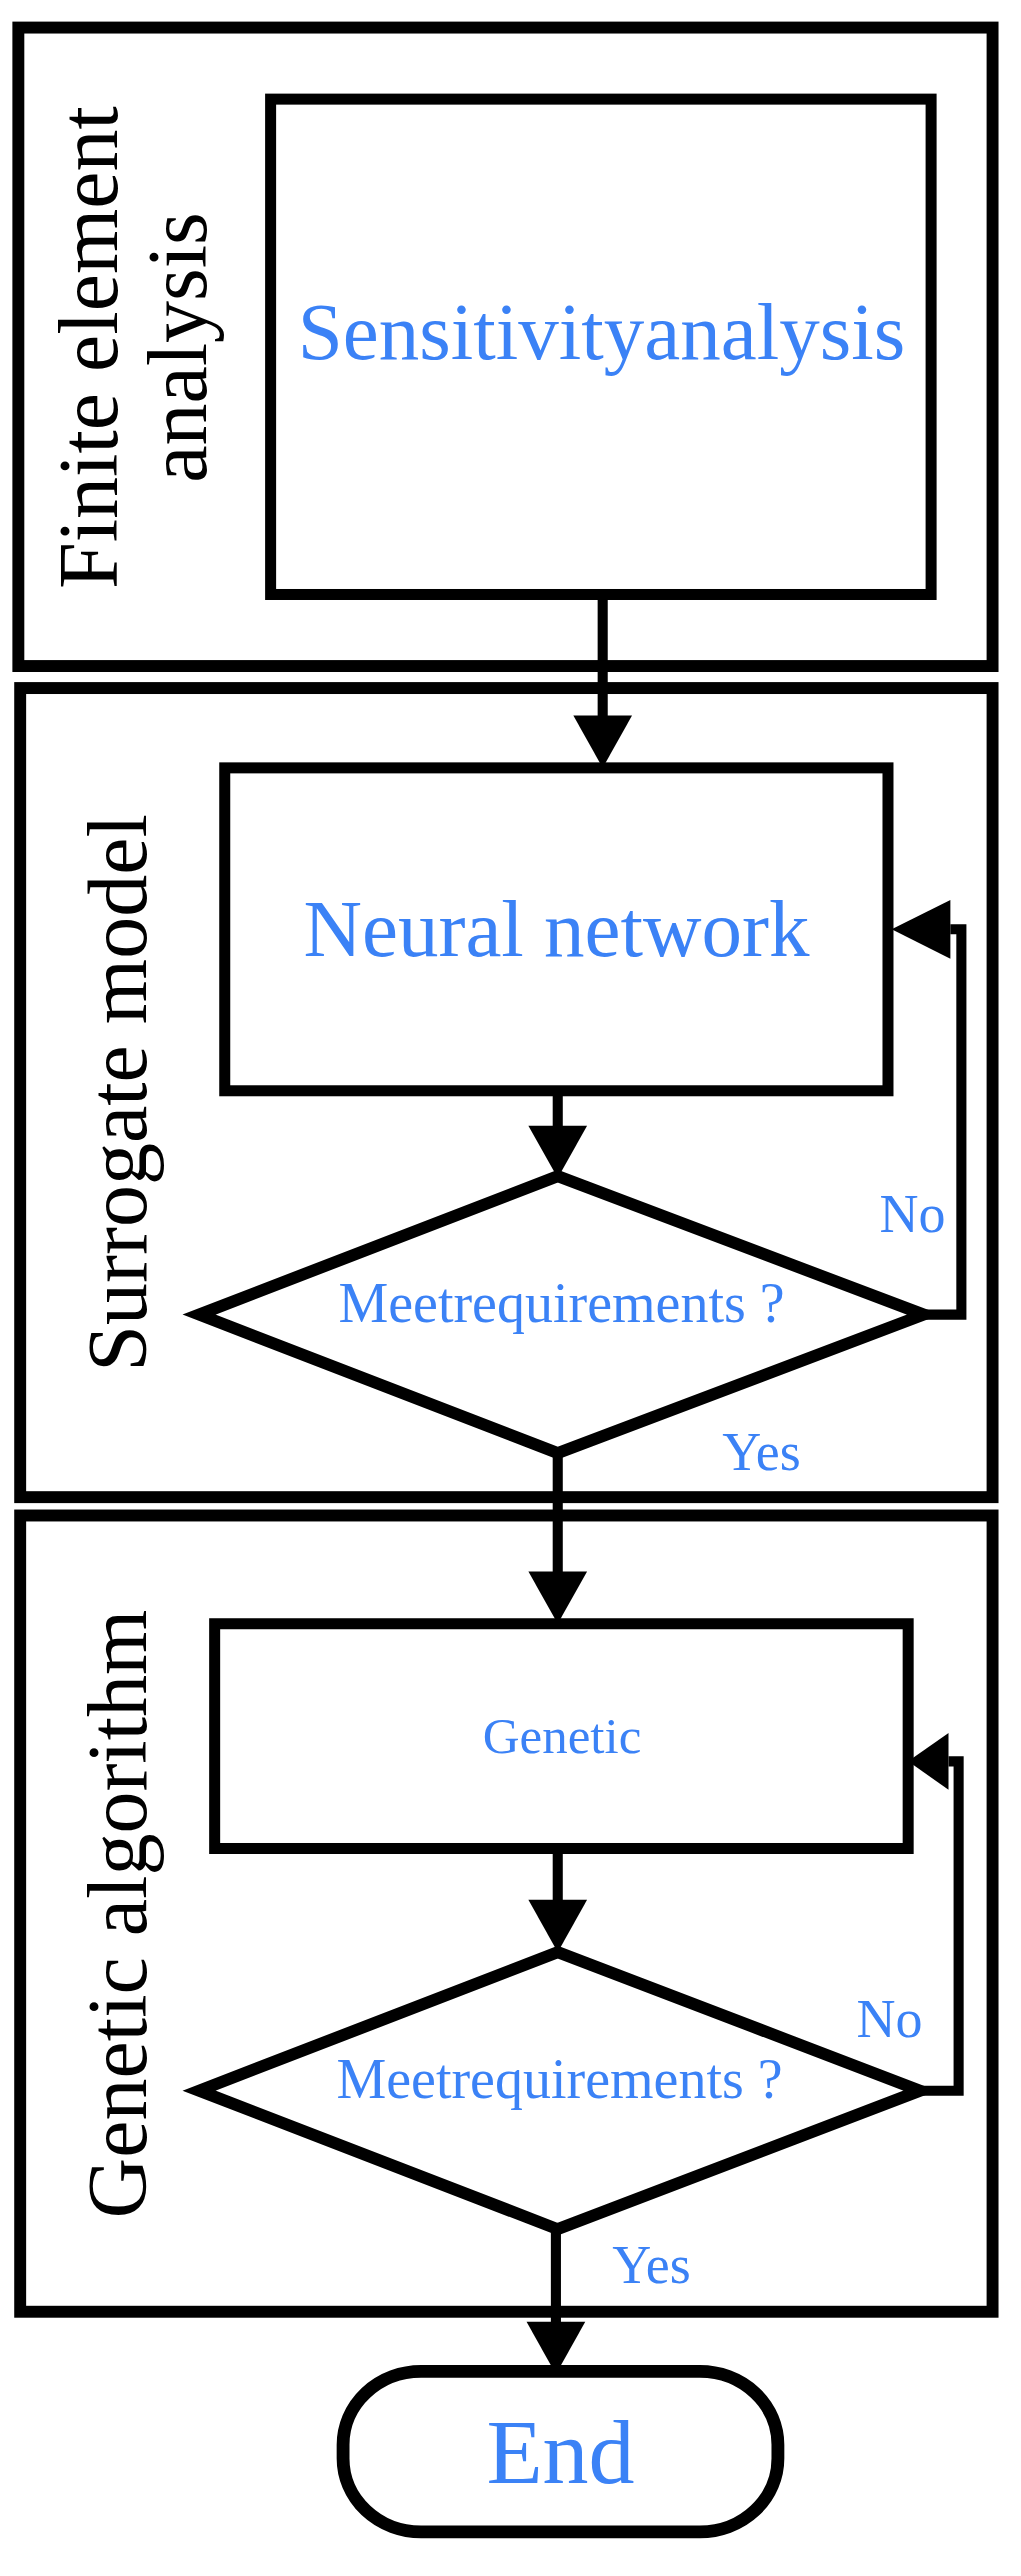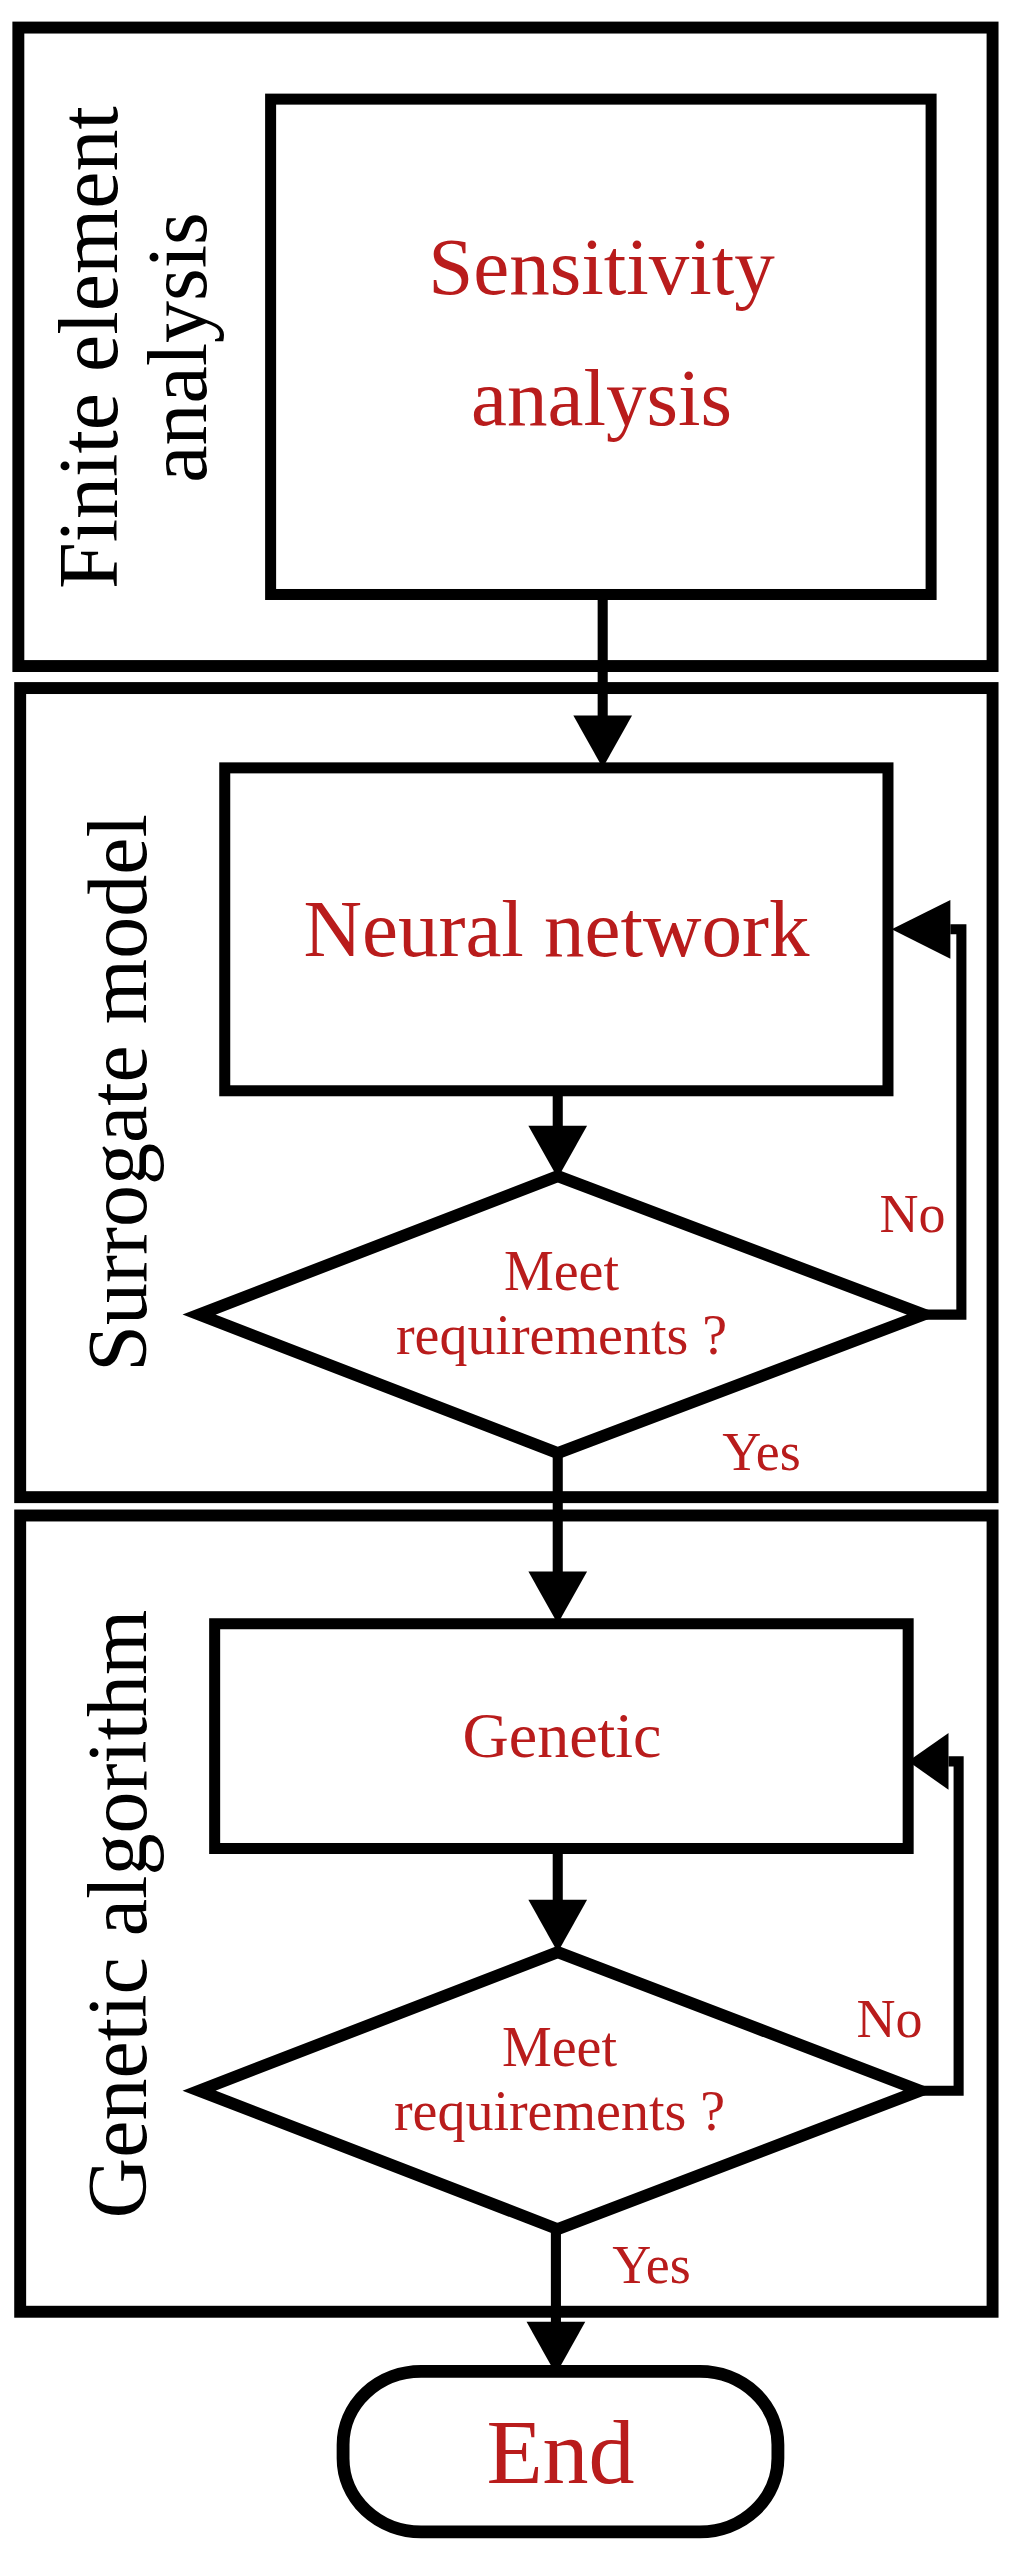--- a/index.html
+++ b/index.html
@@ -9,25 +9,25 @@
     height: 2576px;
     background: #ffffff;
     font-family: "Liberation Serif", "DejaVu Serif", serif;
     color: #000000;
     overflow: hidden;
   }
   .canvas svg { position: absolute; left: 0; top: 0; }
   .txt {
     position: absolute;
     display: flex;
-    flex-direction: column;
+    flex-direction: row;
     align-items: center;
     justify-content: center;
     text-align: center;
-    color: #b91c1c;
+    color: #3b82f6;
     white-space: nowrap;
   }
   .node-text { font-size: 81px; line-height: 1.62; }
   .diamond-text { font-size: 56px; line-height: 1.15; }
   .branch-label { font-size: 54px; line-height: 1; }
   .end-text { font-size: 92px; line-height: 1; text-align: center; }
   .section-label {
     position: absolute;
     display: flex;
     flex-direction: column;
@@ -98,21 +98,21 @@
 
   <div class="txt node-text" style="left:271px; top:99px; width:661px; height:495px; padding-bottom:27.5px; box-sizing:border-box;">
     <span>Sensitivity</span>
     <span>analysis</span>
   </div>
 
   <div class="txt node-text" style="left:225px; top:768px; width:663px; height:323px;justify-content:center;">
     <span>Neural network</span>
   </div>
 
-  <div class="txt node-text" style="left:215px; top:1624px; width:694px; height:225px; font-size:64px; line-height:1.45;">
+  <div class="txt node-text" style="left:215px; top:1624px; width:694px; height:225px; font-size:51px; line-height:1.45;">
     <span>Genetic</span>
   </div>
 
   <div class="txt diamond-text" style="left:199px; top:1176px; width:725px; height:277px; padding-bottom:23px; box-sizing:border-box;">
     <span>Meet</span>
     <span>requirements ?</span>
   </div>
 
   <div class="txt diamond-text" style="left:199px; top:1952px; width:721px; height:277px; padding-bottom:23px; box-sizing:border-box;">
     <span>Meet</span>

